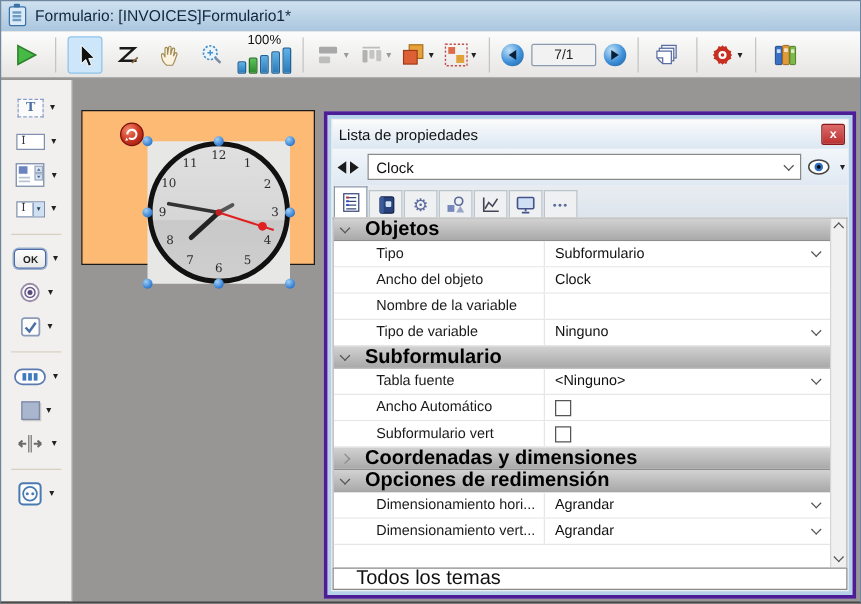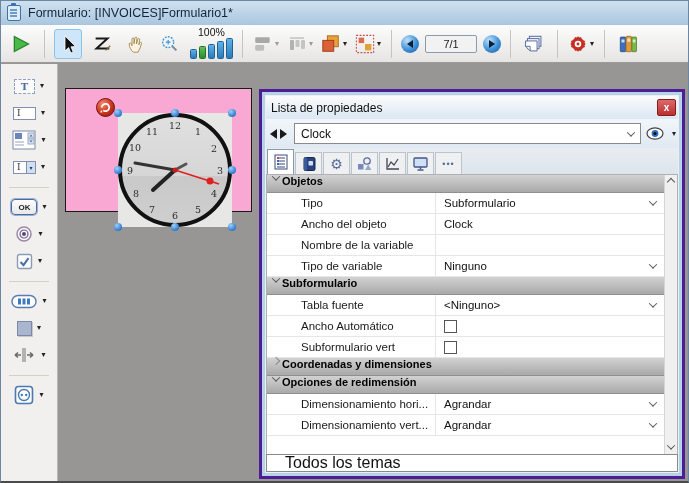--- a/index.html
+++ b/index.html
@@ -30,21 +30,21 @@
   .tri-l { width:0; height:0; border-top:4px solid transparent; border-bottom:4px solid transparent; border-right:6px solid #0a2038; }
   .tri-r { width:0; height:0; border-top:4px solid transparent; border-bottom:4px solid transparent; border-left:6px solid #0a2038; }
 
   
   .main { position:absolute; top:63px; left:0; right:0; bottom:0; display:flex; }
   .sidebar { width:57px; background:#f1f0ee; border-right:1px solid #b8b8b8; padding-top:11px; display:flex; flex-direction:column; align-items:center; }
   .stool { display:flex; align-items:center; gap:5px; height:22px; margin-bottom:5px; }
   .ssep { width:40px; height:1px; background:#d8cfc2; margin:4px 0 8px 0; }
   .canvasbg { flex:1; position:relative; background:#989694; }
 
-  .formcanvas { position:absolute; left:7px; top:24px; width:187px; height:124px; background:#f9a8d4; border:1px solid #1a1a1a; }
+  .formcanvas { position:absolute; left:7px; top:24px; width:187px; height:124px; background:#fdba74; border:1px solid #1a1a1a; }
   .subform { position:absolute; left:52px; top:24px; width:114px; height:114px; background:#e7e7e6; }
   .clockbox { position:absolute; left:49px; top:21px; width:120px; height:120px; }
   .clocknum { position:absolute; transform:translate(-50%,-50%); font-family:"DejaVu Serif", serif; font-size:9.5px; color:#2b2b2b; }
   .handle { position:absolute; width:8px; height:8px; border-radius:50%; background:radial-gradient(circle at 35% 30%, #9fd0f5, #3d85d6 60%, #1d5ea8); transform:translate(-50%,-50%); }
   .badge { position:absolute; left:29px; top:8px; width:21px; height:21px; }
 
   
   .props { position:absolute; left:258px; top:88px; width:426px; height:390px; background:#f0efed; border:3px solid #4c1d95; box-shadow:0 0 0 3px #b5d2ea inset; padding:4px; display:flex; flex-direction:column; }
   .ptitle { height:23px; background:linear-gradient(#fbfbfb,#dbe7f3); display:flex; align-items:center; padding:0 2px 0 5px; }
   .ptitle .pt { flex:1; font-size:12px; color:#111; }
@@ -53,21 +53,21 @@
   .pager { display:flex; gap:3px; align-items:center; padding:2px; }
   .ptri-l { width:0;height:0;border-top:5px solid transparent;border-bottom:5px solid transparent;border-right:7px solid #1a1a1a; }
   .ptri-r { width:0;height:0;border-top:5px solid transparent;border-bottom:5px solid transparent;border-left:7px solid #1a1a1a; }
   .pcombo { flex:1; height:21px; background:#fff; border:1px solid #8a8a8a; display:flex; align-items:center; padding:0 6px; gap:4px; }
   .pcombo .cv { flex:1; font-size:12px; color:#111; }
   .ptabs { height:26px; display:flex; align-items:flex-end; gap:1px; padding:0 1px; background:linear-gradient(#e9edf2,#dde4ec); }
   .ptab { width:27px; height:22px; display:flex; align-items:center; justify-content:center; background:#eef0f2; border:1px solid #bcc4cc; border-bottom:none; }
   .ptab.sel { height:25px; background:#fff; border-color:#8a9aaa; }
   .pgridwrap { flex:1; display:flex; border:1px solid #b0b0b0; border-bottom:none; background:#fff; overflow:hidden; }
   .pgrid { flex:1; display:flex; flex-direction:column; }
-  .psec { height:18px; background:linear-gradient(#d2d2d2,#a9a9a9); border-bottom:1px solid #8f8f8f; display:flex; align-items:flex-start; gap:3px; padding:0 6px; font-weight:bold; font-size:11px; color:#000; }
+  .psec { height:18px; background:linear-gradient(#d2d2d2,#a9a9a9); border-bottom:1px solid #8f8f8f; display:flex; align-items:center; gap:13px; padding:0 6px; font-weight:bold; font-size:16px; color:#000; }
   .prow { height:21px; display:flex; border-bottom:1px solid #e6e6e6; background:#fff; font-size:11.5px; }
   .plabel { width:168px; padding-left:34px; display:flex; align-items:center; color:#1a1a1a; white-space:nowrap; overflow:hidden; }
   .pvalue { flex:1; border-left:1px solid #e6e6e6; display:flex; align-items:center; padding:0 8px; gap:6px; color:#111; }
   .pvalue .vtext { flex:1; white-space:nowrap; overflow:hidden; }
   .chk { width:13px; height:13px; border:1px solid #555; background:#fff; }
   .chev { display:inline-block; width:6px; height:6px; border-right:1.6px solid #555; border-bottom:1.6px solid #555; }
   .chev.down { transform:rotate(45deg) translate(-1px,-1px); }
   .chev.right { transform:rotate(-45deg); border-color:#8a8a8a; }
   .chev.up { transform:rotate(225deg); }
   .pscroll { width:13px; background:#f0f0f0; border-left:1px solid #d5d5d5; display:flex; flex-direction:column; justify-content:space-between; align-items:center; padding:4px 0; }

